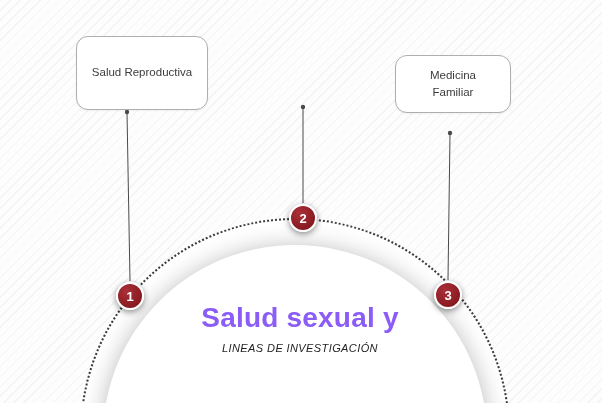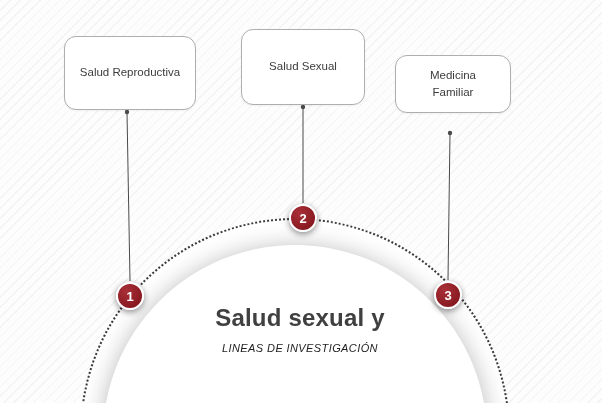--- a/index.html
+++ b/index.html
@@ -66,21 +66,21 @@
     justify-content: center;
     text-align: center;
     background: #ffffff;
     border: 1px solid #aeaeae;
     border-radius: 12px;
     color: #3c3c3c;
     font-size: 11.5px;
     line-height: 1.5;
     box-shadow: 0 1px 2px rgba(0,0,0,0.05);
   }
-  .node1 { left: 64px;  top: 36px; width: 132px; height: 74px; }
+  .node1 { left: 76px;  top: 36px; width: 132px; height: 74px; }
   .node2 { left: 241px; top: 29px; width: 124px; height: 76px; }
   .node3 { left: 395px; top: 55px; width: 116px; height: 58px; padding: 0 22px; }
 
   .badge {
     position: absolute;
     width: 28px;
     height: 28px;
     border-radius: 50%;
     background: radial-gradient(circle at 35% 30%, #a93038, #7c1118);
     border: 2px solid #ffffff;
@@ -97,25 +97,25 @@
   .badge3 { left: 434px; top: 281px; }
 
   .title-block {
     position: absolute;
     left: 145px;
     top: 303px;
     width: 310px;
     text-align: center;
   }
   .title-line {
-    font-size: 24px;
+    font-size: 28px;
     font-weight: 800;
     line-height: 30px;
     letter-spacing: 0.2px;
-    color: #404040;
+    color: #8b5cf6;
   }
   .subtitle {
     margin-top: 9px;
     font-size: 11px;
     font-weight: normal;
     font-style: italic;
     letter-spacing: 0.4px;
     color: #222222;
   }
 </style>
@@ -136,23 +136,20 @@
     <circle cx="303" cy="107" r="2.2" fill="#4a4a4a"></circle>
     <line x1="303" y1="107" x2="303" y2="203" stroke="#4a4a4a" stroke-width="1"></line>
     <circle cx="450" cy="133" r="2.2" fill="#4a4a4a"></circle>
     <line x1="450" y1="133" x2="448" y2="280" stroke="#4a4a4a" stroke-width="1"></line>
   </svg>
 
   <div class="node node1">
     <span>Salud Reproductiva</span>
   </div>
 
-  <div class="node node2">
-    <span>Salud Sexual</span>
-  </div>
 
   <div class="node node3">
     <span>Medicina Familiar</span>
   </div>
 
   <div class="badge badge1">
     <span>1</span>
   </div>
 
   <div class="badge badge2">

